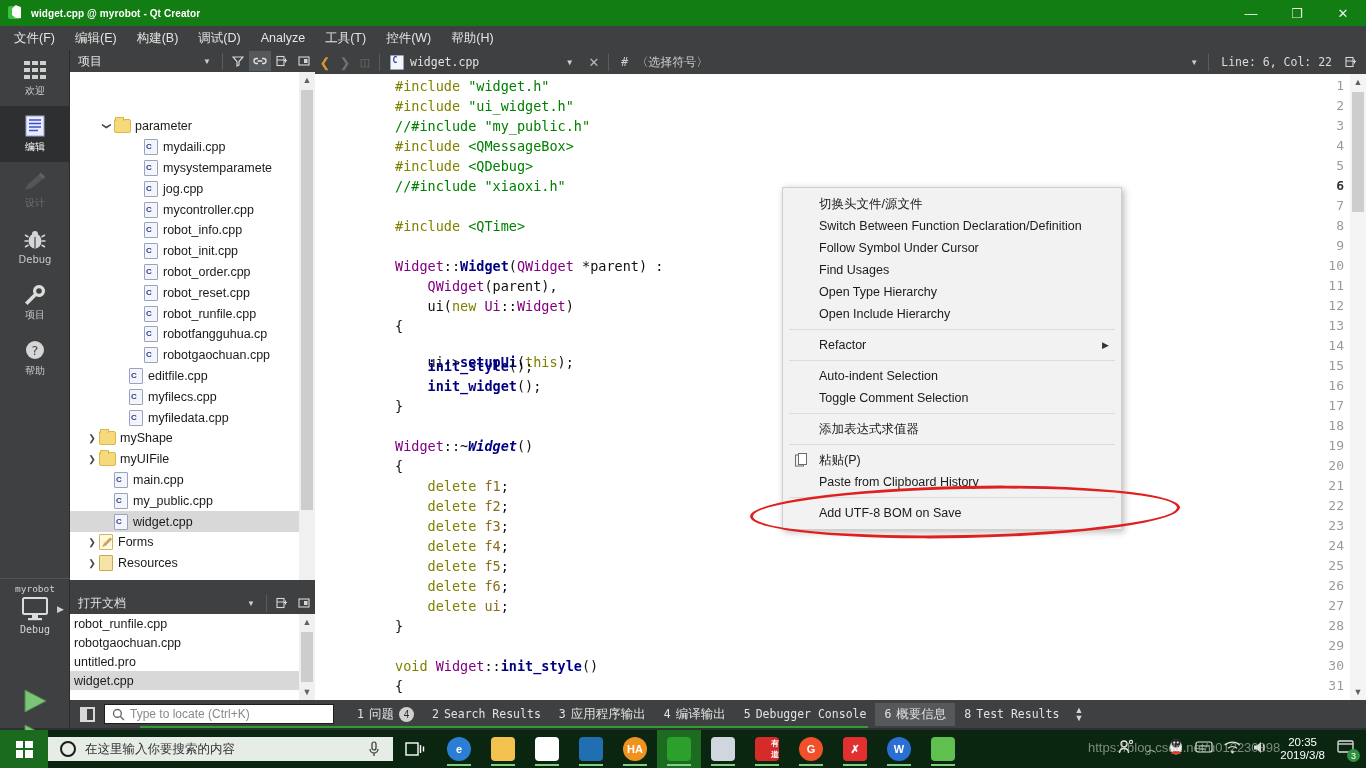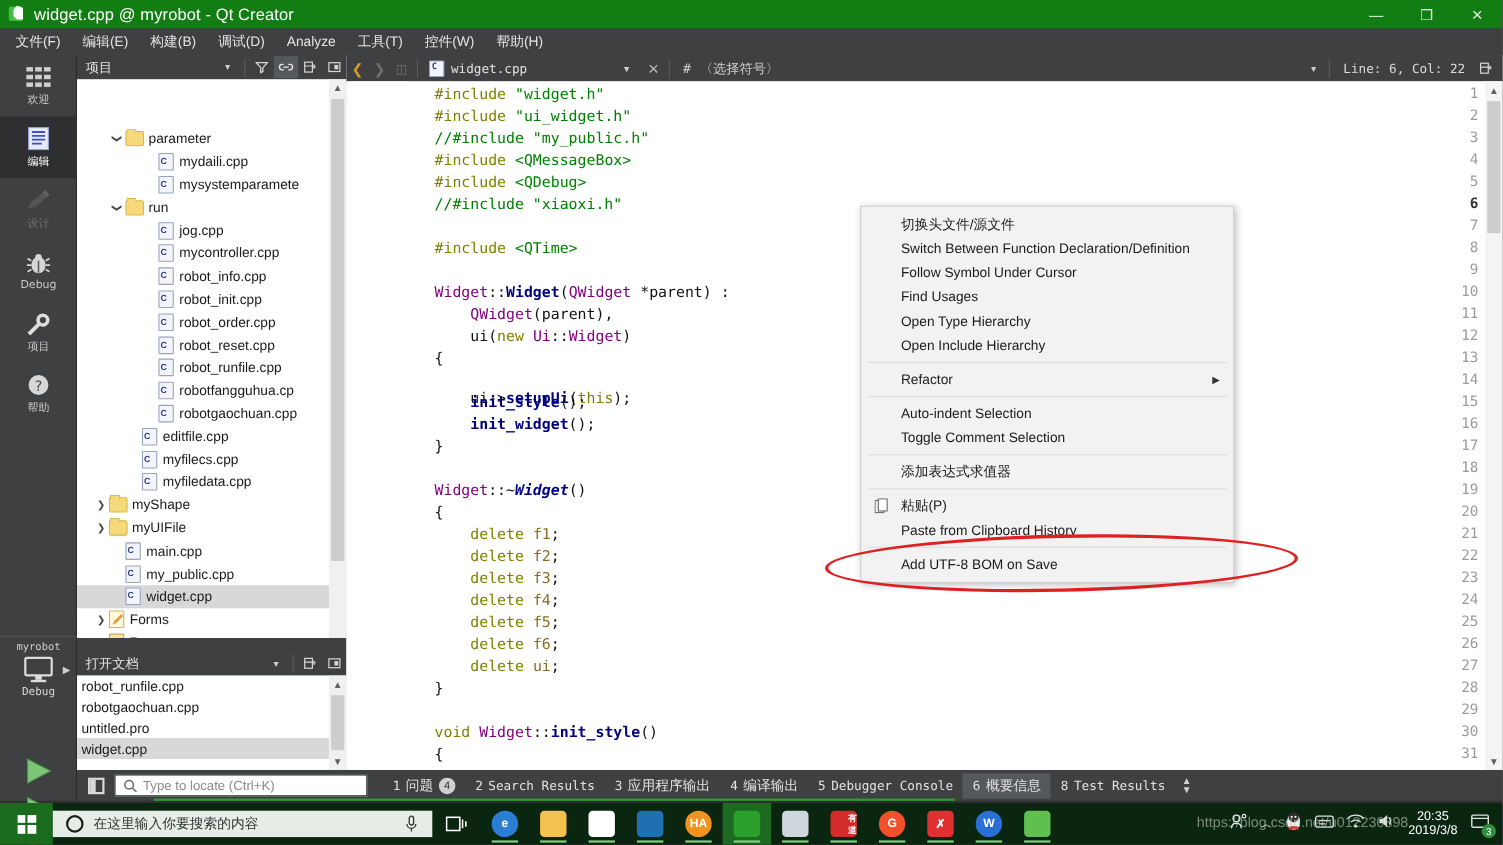--- a/index.html
+++ b/index.html
@@ -8,21 +8,21 @@
   #app { position:relative; width:1366px; height:768px; }
 
   
   .titlebar { position:absolute; left:0; top:0; width:1366px; height:26px;
     background:#127D13; display:flex; align-items:center; }
   .titlebar .tb-icon { width:16px; height:16px; margin:0 7px 0 8px; position:relative; }
   .tb-icon .qt-g { position:absolute; left:0; top:1px; width:13px; height:13px;
     background:#3fbf3f; border-radius:2px; }
   .tb-icon .qt-w { position:absolute; left:4px; top:0px; width:9px; height:13px;
     background:#fff; clip-path:polygon(0 28%,42% 0,100% 20%,100% 100%,40% 100%,0 76%); }
-  .titlebar .tb-title { color:#ffffff; font-size:15px; letter-spacing:.1px; }
+  .titlebar .tb-title { color:#ffffff; font-size:10px; letter-spacing:.1px;font-weight:bold; }
   .win-btns { position:absolute; right:0; top:0; height:26px; display:flex; }
   .win-btn { width:46px; height:26px; display:flex; align-items:center;
     justify-content:center; color:#e7f3e7; font-size:13px; }
 
   
   .menubar { position:absolute; left:0; top:26px; width:1366px; height:24px;
     background:#3f4041; display:flex; align-items:center; padding-left:4px; }
   .menu-item { color:#e4e4e4; font-size:12.5px; padding:3px 10px; white-space:nowrap; }
 
   
@@ -372,27 +372,20 @@
           </div>
           <div class="trow" style="padding-left: 60px;">
             <span class="arrow"></span>
             <span class="cppico"></span>
             <span>mydaili.cpp</span>
           </div>
           <div class="trow" style="padding-left: 60px;">
             <span class="arrow"></span>
             <span class="cppico"></span>
             <span>mysystemparamete</span>
-          </div>
-          <div class="trow" style="padding-left: 30px;">
-            <span class="arrow" style="transform: rotate(90deg);">❯</span>
-            <span class="folder">
-              <i></i>
-            </span>
-            <span>run</span>
           </div>
           <div class="trow" style="padding-left: 60px;">
             <span class="arrow"></span>
             <span class="cppico"></span>
             <span>jog.cpp</span>
           </div>
           <div class="trow" style="padding-left: 60px;">
             <span class="arrow"></span>
             <span class="cppico"></span>
             <span>mycontroller.cpp</span>

